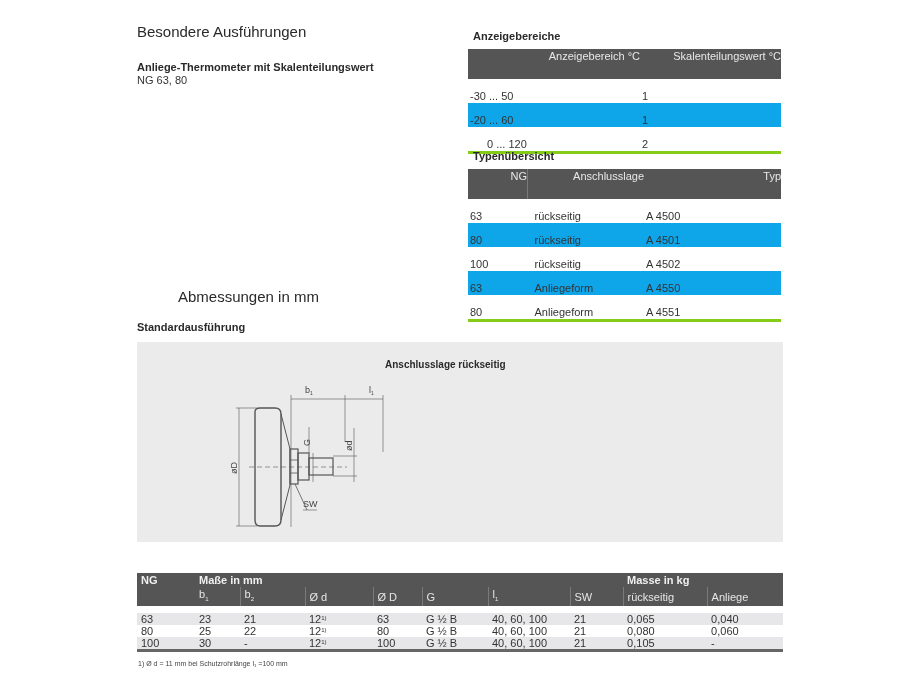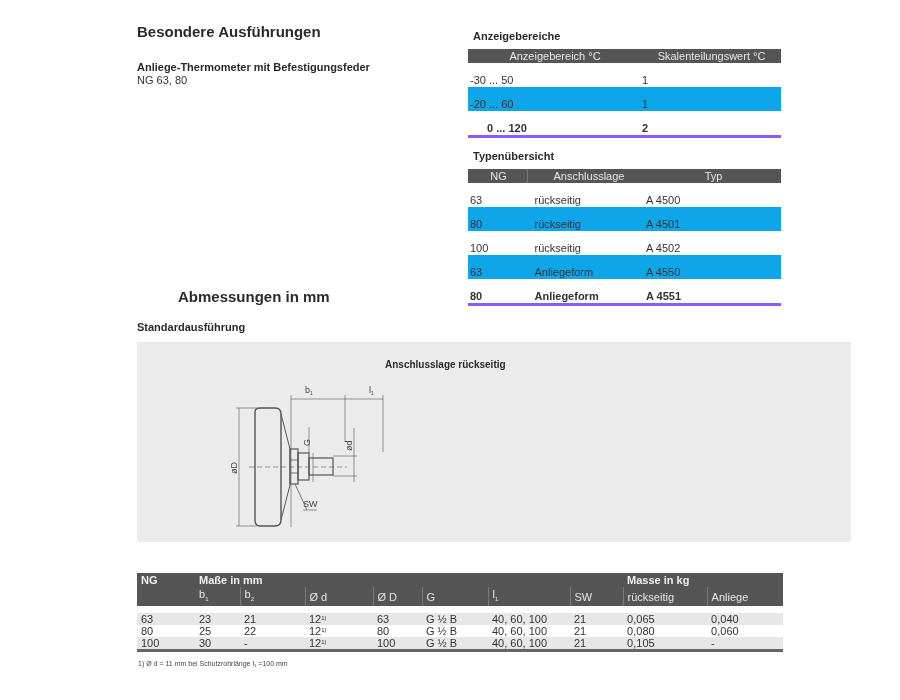--- a/index.html
+++ b/index.html
@@ -1,54 +1,54 @@
 <!DOCTYPE html>
 <html><head>
 <meta charset="utf-8">
 <style>
   html, body { margin:0; padding:0; background:#ffffff; }
   body { width:900px; height:700px; position:relative; overflow:hidden;
          font-family:"Liberation Sans", sans-serif; color:#2b2b2b; }
   .abs { position:absolute; }
-  .h1 { font-size:15px; font-weight:bold; color:#2a2a2a; }
+  .h1 { font-size:15px; font-weight:normal; color:#2a2a2a; }
   .h2 { font-size:11px; font-weight:bold; color:#2a2a2a; }
   .txt { font-size:11px; color:#333; }
   
   .stbl { position:absolute; left:468px; width:313px; border-collapse:collapse;
           font-size:11px; color:#333; }
-  .stbl th { background:#555555; color:#e8e8e8; font-weight:normal; text-align:center;
-             height:14px; padding:0 0 0 2px; border-left:1px solid #7a7a7a; line-height:14px; }
+  .stbl th { background:#555555; color:#e8e8e8; font-weight:normal; text-align:right;
+             height:14px; padding:0 0 16px 2px; border-left:1px solid #7a7a7a; line-height:14px; }
   .stbl th:first-child { border-left:none; }
   .stbl td { height:14px; padding:10px 0 0 2px; line-height:14px; }
   .stbl tr.alt td { background:#0ea5e9; }
-  .stbl tbody tr:last-child td { border-bottom:3px solid #8b5cf6;font-weight:bold; }
+  .stbl tbody tr:last-child td { border-bottom:3px solid #84cc16; }
   .indent { padding-left:19px !important; }
   
-  .panel { position:absolute; left:137px; top:342px; width:714px; height:200px; background:#ebebeb; }
+  .panel { position:absolute; left:137px; top:342px; width:646px; height:200px; background:#ebebeb; }
   
   .btbl { position:absolute; left:137px; top:573px; width:646px; border-collapse:collapse;
           font-size:11px; color:#333; table-layout:fixed; }
   .btbl th { background:#555555; color:#e6e6e6; text-align:left; padding:0 0 0 4px;
              font-weight:normal; height:14px; line-height:14px; }
   .btbl tr.top th { font-weight:bold; color:#f0f0f0; height:13px; }
   .btbl tr.sub th { border-left:1px solid #7a7a7a; }
   .btbl tr.sub th:first-child { border-left:none; }
   .btbl tr.gap td { height:7px; padding:0; }
   .btbl td { height:12px; line-height:12px; padding:0 0 0 4px; white-space:nowrap; }
   .btbl tr.alt td { background:#e7e7e9; }
   .btbl tbody tr:last-child td { border-bottom:3px solid #666; }
   sup { font-size:6px; vertical-align:top; position:relative; top:-1px; }
   sub { font-size:6px; }
   .foot { font-size:7px; color:#444; }
 </style>
 </head>
 <body>
 
 <div class="abs h1" style="left:137px;top:23px;">Besondere Ausführungen</div>
-<div class="abs h2" style="left:137px;top:61px;">Anliege-Thermometer mit Befestigungsfeder</div>
+<div class="abs h2" style="left:137px;top:61px;">Anliege-Thermometer mit Skalenteilungswert</div>
 <div class="abs txt" style="left:137px;top:74px;">NG 63, 80</div>
 
 <div class="abs h2" style="left:473px;top:30px;">Anzeigebereiche</div>
 <table class="stbl" style="top:49px;">
   <thead>
     <tr>
       <th style="width:170px;">Anzeigebereich °C</th>
       <th style="border-left:none;">Skalenteilungswert °C</th>
     </tr>
   </thead>

